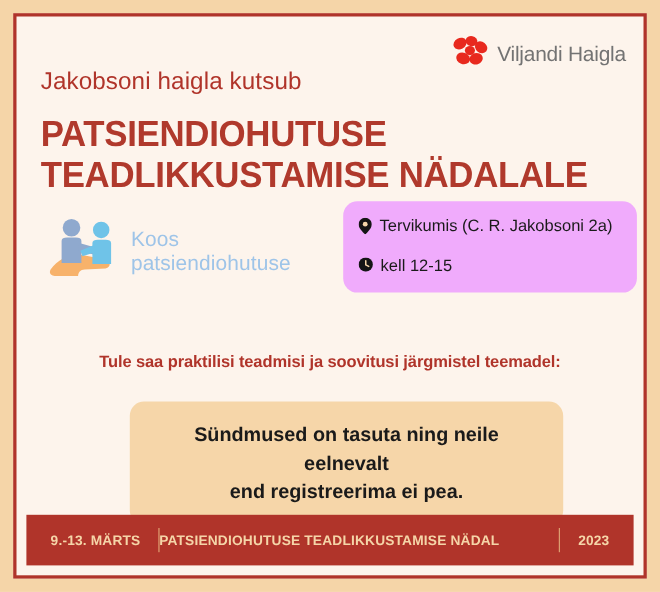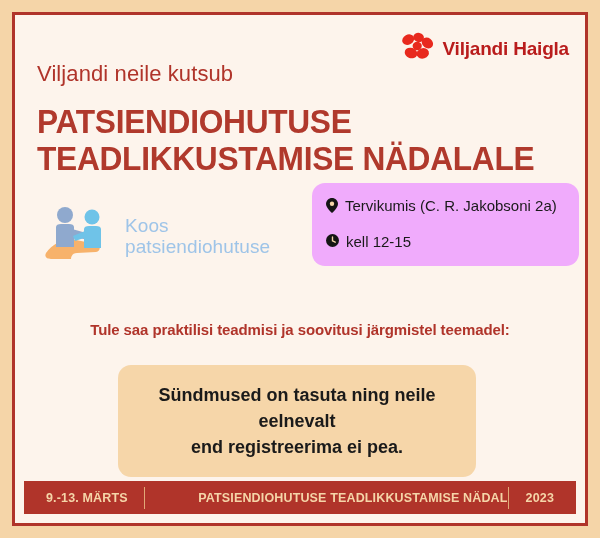--- a/index.html
+++ b/index.html
@@ -43,23 +43,23 @@
   .brand-logo {
     position: absolute;
     right: 16px;
     top: 16px;
     display: flex;
     align-items: center;
     gap: 7px;
   }
   .brand-flower { display: block; }
   .brand-name {
-    color: #b91c1c;
+    color: #737373;
     font-size: 19px;
-    font-weight: 700;
+    font-weight: 400;
     letter-spacing: -0.2px;
     white-space: nowrap;
   }
 
   .kicker {
     position: absolute;
     left: 22px;
     top: 46px;
     color: #B0342A;
     font-size: 22px;
@@ -87,24 +87,24 @@
   .mid {
     position: absolute;
     left: 0; right: 0;
     top: 168px;
     height: 108px;
   }
 
   .koos-logo {
     position: absolute;
     left: 28px;
-    top: 20px;
+    top: 12px;
     display: flex;
     align-items: center;
-    gap: 10px;
+    gap: 4px;
   }
   .koos-mark { display: block; }
   .koos-text {
     color: #9EC4E8;
     font-size: 19px;
     line-height: 21px;
     font-weight: 400;
     letter-spacing: 0.1px;
     white-space: nowrap;
   }
@@ -147,40 +147,40 @@
     font-size: 15px;
     font-weight: 700;
     letter-spacing: -0.1px;
   }
 
   
   .note {
     position: absolute;
     left: 103px;
     top: 350px;
-    width: 358px;
+    width: 394px;
     box-sizing: border-box;
     padding: 17px 18px;
     background: #F6D6A9;
     border-radius: 13px;
     text-align: center;
     color: #1A1A1A;
     font-size: 18px;
     line-height: 26px;
     font-weight: 700;
   }
   .note span { display: block; }
 
   
   .footer {
     position: absolute;
     left: 9px;
     right: 9px;
     bottom: 9px;
-    height: 33px;
+    height: 46px;
     background: #B0342A;
     display: flex;
     align-items: center;
     color: #F5D5A8;
     font-size: 12.5px;
     font-weight: 700;
     letter-spacing: 0.15px;
   }
   .footer-dates {
     flex: 0 0 auto;
@@ -189,21 +189,21 @@
     white-space: nowrap;
   }
   .footer-sep {
     width: 1px;
     height: 22px;
     background: #E2A977;
     flex: 0 0 auto;
   }
   .footer-title {
     flex: 1 1 auto;
-    text-align: right;
+    text-align: left;
     white-space: nowrap;
   }
   .footer-year {
     flex: 0 0 auto;
     padding-left: 17px;
     padding-right: 22px;
     white-space: nowrap;
   }
 </style>
 </head>
@@ -223,21 +223,21 @@
               <ellipse cx="28.4" cy="12.0" rx="6.0" ry="5.0" transform="rotate(38 28.4 12.0)"></ellipse>
               <ellipse cx="23.8" cy="22.4" rx="6.2" ry="5.2" transform="rotate(-18 23.8 22.4)"></ellipse>
               <ellipse cx="12.0" cy="22.0" rx="6.4" ry="5.2" transform="rotate(20 12.0 22.0)"></ellipse>
               <ellipse cx="18.2" cy="15.0" rx="4.6" ry="4.2"></ellipse>
             </g>
           </svg>
         </span>
         <span class="brand-name">Viljandi Haigla</span>
       </div>
 
-      <div class="kicker">Viljandi neile kutsub</div>
+      <div class="kicker">Jakobsoni haigla kutsub</div>
 
       <div class="headline">
         <span class="headline-line">PATSIENDIOHUTUSE</span>
         <span class="headline-line">TEADLIKKUSTAMISE NÄDALALE</span>
       </div>
     </div>
 
     <div class="mid">
 
       <div class="koos-logo">

